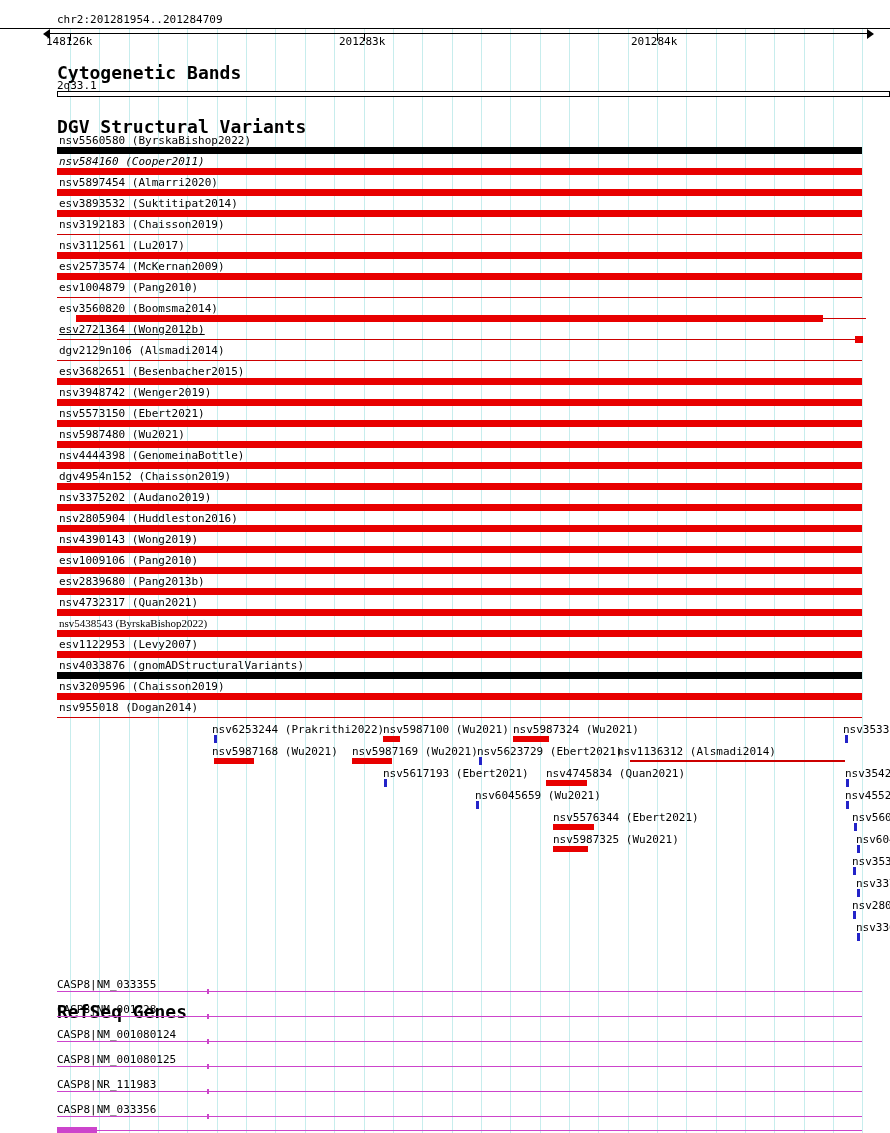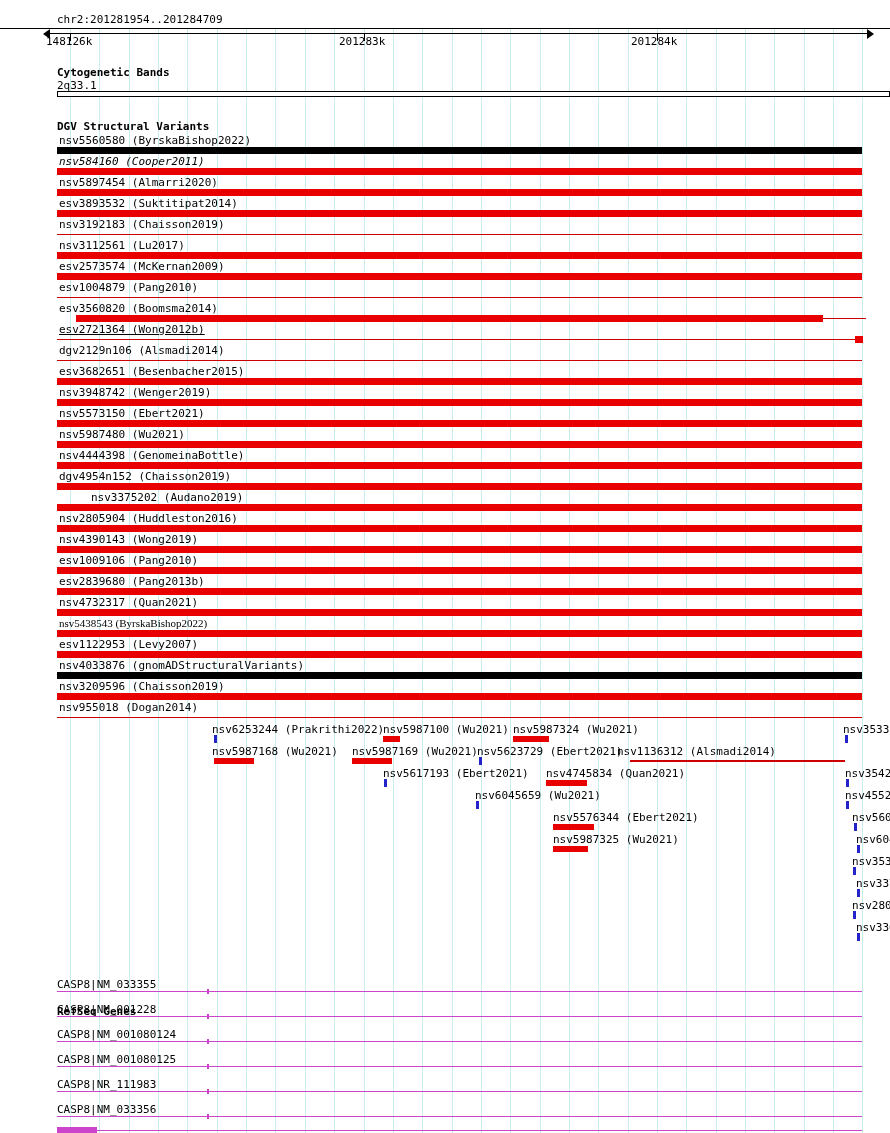--- a/index.html
+++ b/index.html
@@ -3,21 +3,21 @@
 <meta charset="utf-8">
 <title>Genome Browser</title>
 <style>
   html,body{margin:0;padding:0;background:#ffffff;}
   #screen{
     position:relative;width:890px;height:1133px;overflow:hidden;background:#ffffff;
     font-family:"DejaVu Sans Mono","Liberation Mono",monospace;font-size:11px;color:#000;
   }
   .abs{position:absolute;}
   .feature-label{position:absolute;white-space:nowrap;line-height:11px;font-size:11px;}
-  .section-title{position:absolute;left:57px;font-weight:bold;font-size:11px;line-height:12px;white-space:nowrap;}
+  .section-title{position:absolute;left:57px;font-weight:bold;font-size:18px;line-height:12px;white-space:nowrap;}
   .hline{position:absolute;height:1px;background:#000;}
   .arrow{position:absolute;width:0;height:0;border-top:5px solid transparent;border-bottom:5px solid transparent;}
   .band-rect{position:absolute;left:57px;top:91px;width:833px;height:6px;border:1px solid #000;background:#fff;box-sizing:border-box;}
 </style>
 </head>
 <body>
 
 <div id="screen">
 
   <div id="grid">
@@ -102,21 +102,21 @@
       <div class="feature-label" style="left: 59px; top: 387px;">nsv3948742 (Wenger2019)</div>
       <div class="abs" style="left: 57px; top: 399px; width: 805px; height: 7px; background: rgb(232, 0, 0);"></div>
       <div class="feature-label" style="left: 59px; top: 408px;">nsv5573150 (Ebert2021)</div>
       <div class="abs" style="left: 57px; top: 420px; width: 805px; height: 7px; background: rgb(232, 0, 0);"></div>
       <div class="feature-label" style="left: 59px; top: 429px;">nsv5987480 (Wu2021)</div>
       <div class="abs" style="left: 57px; top: 441px; width: 805px; height: 7px; background: rgb(232, 0, 0);"></div>
       <div class="feature-label" style="left: 59px; top: 450px;">nsv4444398 (GenomeinaBottle)</div>
       <div class="abs" style="left: 57px; top: 462px; width: 805px; height: 7px; background: rgb(232, 0, 0);"></div>
       <div class="feature-label" style="left: 59px; top: 471px;">dgv4954n152 (Chaisson2019)</div>
       <div class="abs" style="left: 57px; top: 483px; width: 805px; height: 7px; background: rgb(232, 0, 0);"></div>
-      <div class="feature-label" style="left: 59px; top: 492px; margin-left: 32px;">nsv3375202 (Audano2019)</div>
+      <div class="feature-label" style="left: 59px; top: 492px;">nsv3375202 (Audano2019)</div>
       <div class="abs" style="left: 57px; top: 504px; width: 805px; height: 7px; background: rgb(232, 0, 0);"></div>
       <div class="feature-label" style="left: 59px; top: 513px;">nsv2805904 (Huddleston2016)</div>
       <div class="abs" style="left: 57px; top: 525px; width: 805px; height: 7px; background: rgb(232, 0, 0);"></div>
       <div class="feature-label" style="left: 59px; top: 534px;">nsv4390143 (Wong2019)</div>
       <div class="abs" style="left: 57px; top: 546px; width: 805px; height: 7px; background: rgb(232, 0, 0);"></div>
       <div class="feature-label" style="left: 59px; top: 555px;">esv1009106 (Pang2010)</div>
       <div class="abs" style="left: 57px; top: 567px; width: 805px; height: 7px; background: rgb(232, 0, 0);"></div>
       <div class="feature-label" style="left: 59px; top: 576px;">esv2839680 (Pang2013b)</div>
       <div class="abs" style="left: 57px; top: 588px; width: 805px; height: 7px; background: rgb(232, 0, 0);"></div>
       <div class="feature-label" style="left: 59px; top: 597px;">nsv4732317 (Quan2021)</div>

